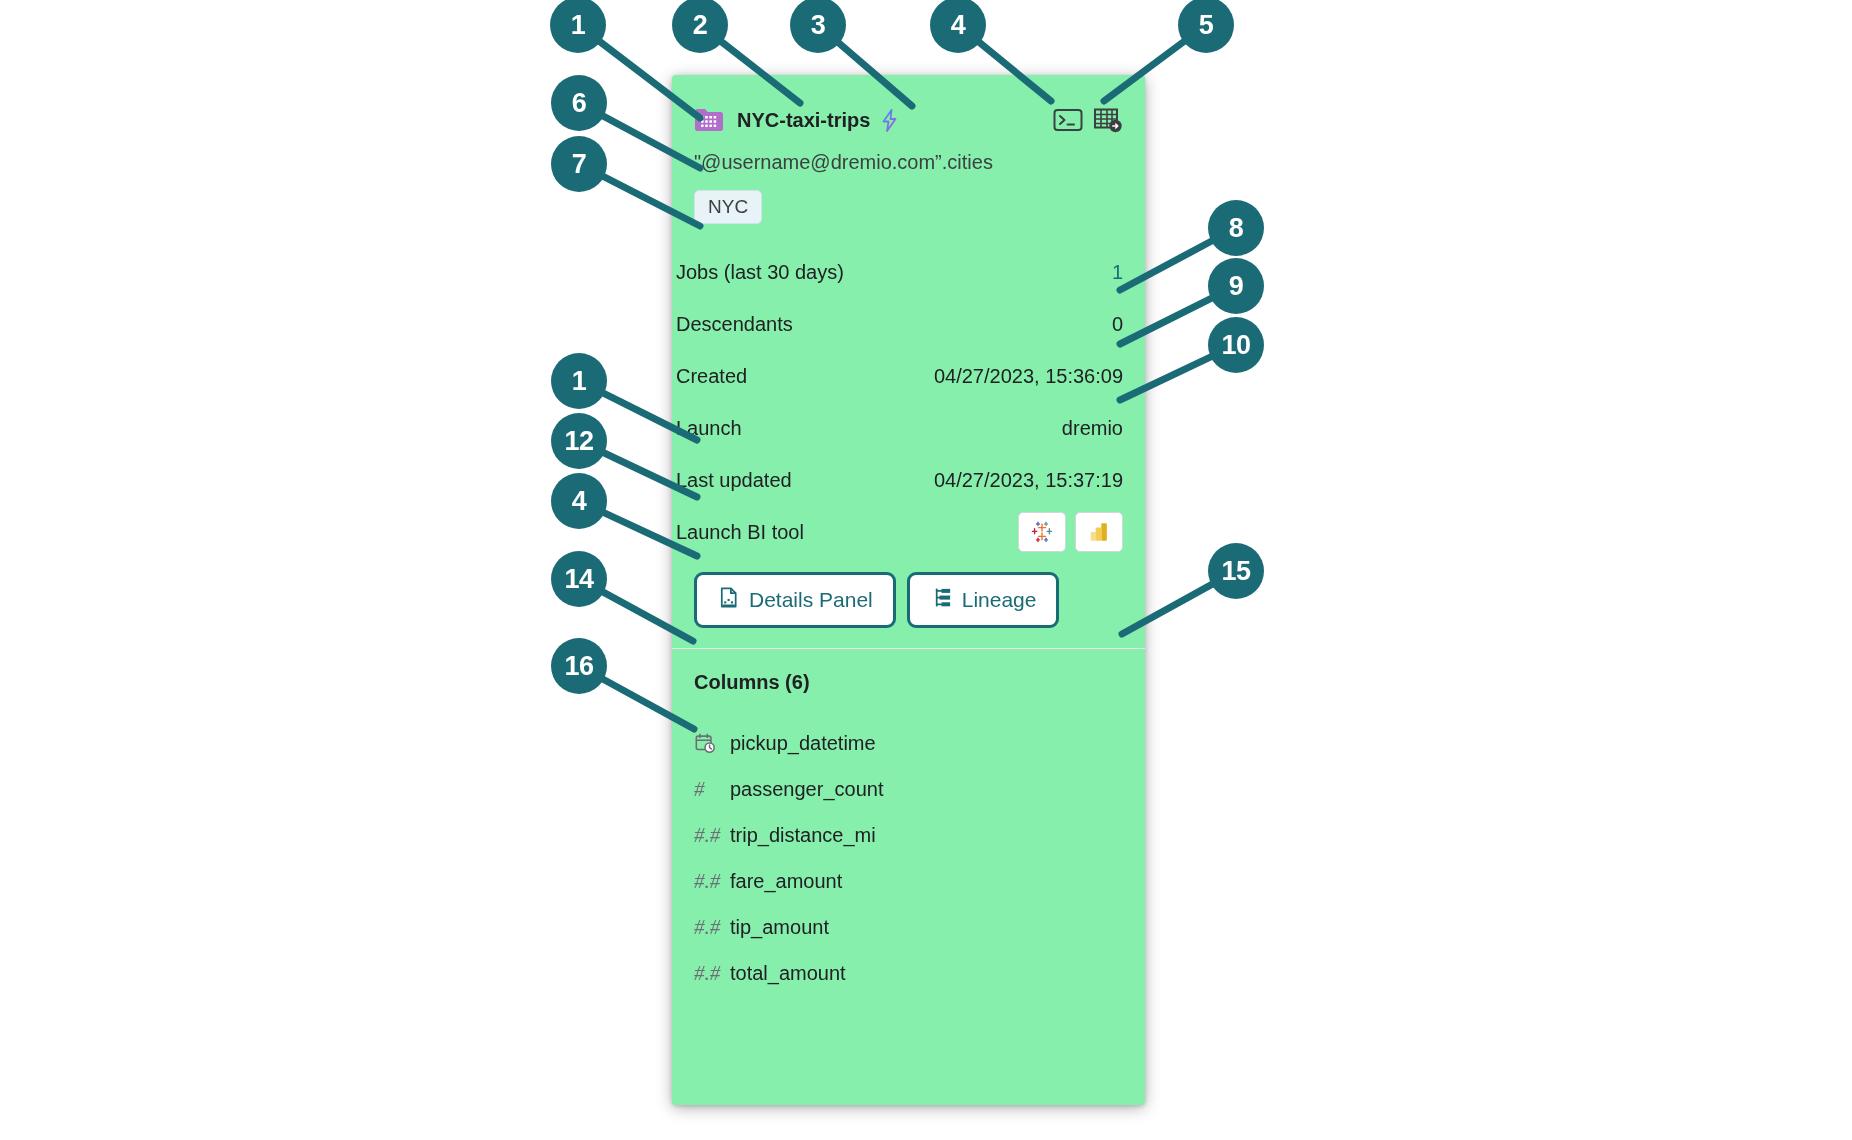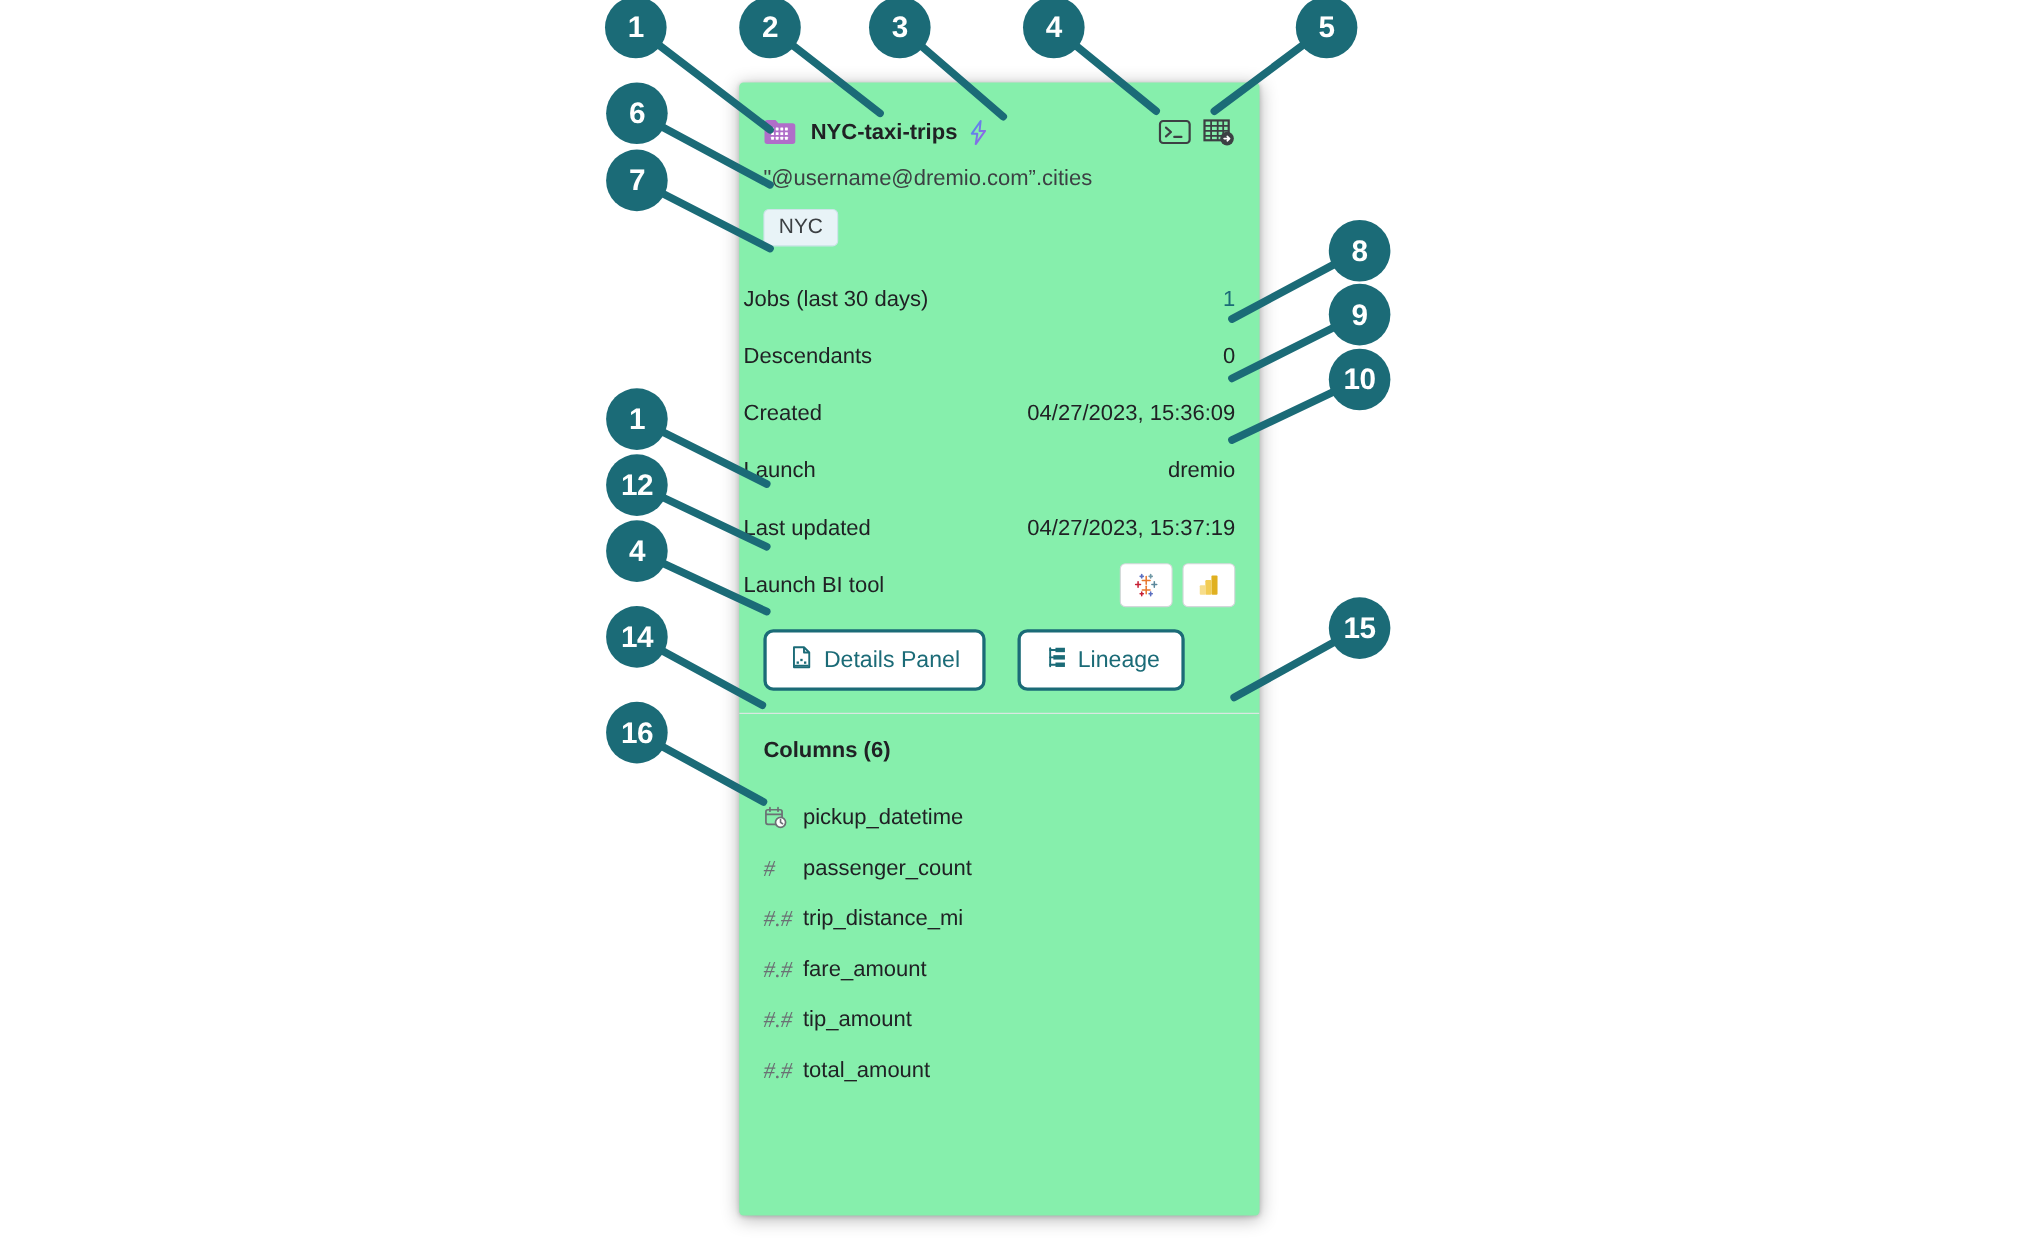--- a/index.html
+++ b/index.html
@@ -91,21 +91,21 @@
   .bi-btn {
     width: 48px; height: 40px;
     border: 1px solid #d4d7da; border-radius: 5px;
     background: #fff;
     display: flex; align-items: center; justify-content: center;
     cursor: pointer;
   }
 
   
   .action-row {
-    display: flex; gap: 29px;
+    display: flex; gap: 11px;
     padding: 14px 22px 20px 22px;
     text-align: center;
   }
   .action-btn {
     border: 3px solid #1b6b77;
     border-radius: 9px;
     background: #ffffff;
     color: #1b6b77;
     font-size: 21px;
     height: 56px;

